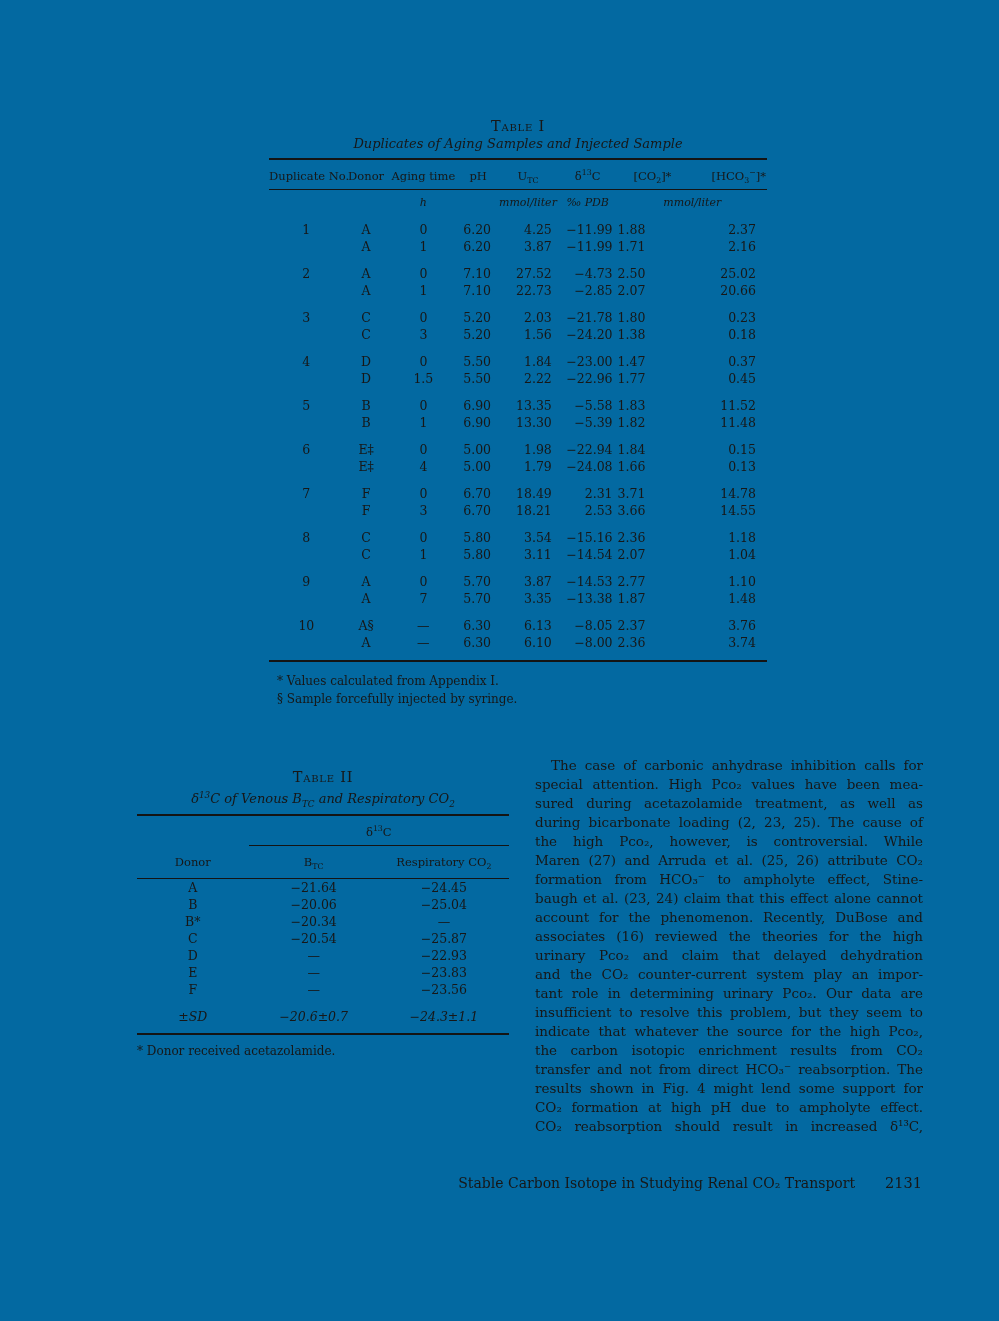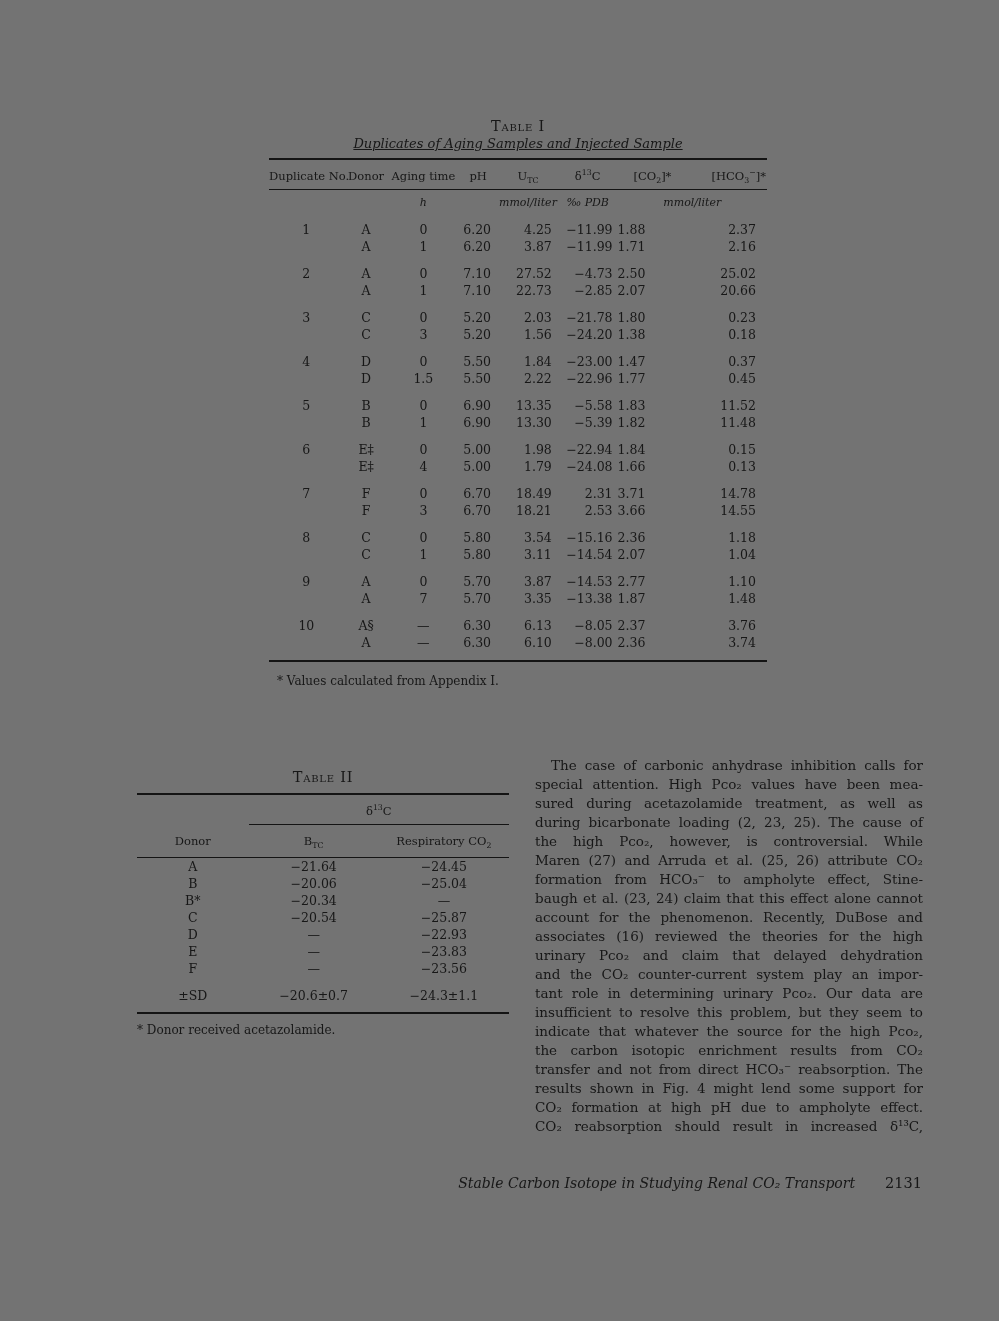--- a/index.html
+++ b/index.html
@@ -3,26 +3,26 @@
 <meta charset="utf-8">
 <style>
   * { margin:0; padding:0; box-sizing:border-box; }
   html,body { background:#ffffff; }
   body {
     width:999px; height:1321px; position:relative;
     font-family:"DejaVu Serif","Liberation Serif",serif;
     color:#171717;
   }
   sub, sup { line-height:0; font-size:68%; }
-  .page { position:absolute; inset:0; background:#737373; }
+  .page { position:absolute; inset:0; background:#0369a1; }
 
   
   .table1-wrap { position:absolute; left:269px; top:118px; width:498px; }
   .tbl-title { text-align:center; font-variant:small-caps; font-size:14.5px; letter-spacing:0.8px; }
-  .tbl-subtitle { text-align:center; font-style:italic; font-size:13px; margin-top:2px;text-decoration:underline; }
+  .tbl-subtitle { text-align:center; font-style:italic; font-size:13px; margin-top:2px; }
   table { border-collapse:collapse; table-layout:fixed; }
   .t1 { width:100%; margin-top:7px; border-top:2.5px solid #141414; border-bottom:2px solid #141414; }
   .t1 th { font-weight:normal; font-size:11.5px; white-space:nowrap; padding:9px 0 6px; border-bottom:1.7px solid #141414; }
   .t1 tr.units th { font-style:italic; font-size:11px; border-bottom:none; padding:6px 0 13px; }
   .t1 td { font-size:12.5px; line-height:16.5px; white-space:nowrap; }
   .t1 tbody tr.grp td { padding-top:11px; }
   .t1 tbody tr:last-child td { padding-bottom:9px; }
   .t1 th.c1, .t1 td:nth-child(1) { text-align:center; }
   .t1 th.c2, .t1 td:nth-child(2) { text-align:center; }
   .t1 th.c3, .t1 td:nth-child(3) { text-align:center; }
@@ -44,27 +44,27 @@
 
   
   .table2-wrap { margin-top:12px; text-align:initial; text-align-last:auto; }
   .table2-wrap .tbl-title, .table2-wrap .tbl-subtitle { width:372px; }
   .t2 { width:372px; margin-top:6px; border-top:2.3px solid #141414; border-bottom:2px solid #141414; }
   .t2 th { font-weight:normal; font-size:11.5px; white-space:nowrap; }
   .t2 tr.spanner th.span2 { padding:7px 0 3px; border-bottom:1.3px solid #141414; text-align:center; }
   .t2 tr.heads th { padding:7px 0 6px; border-bottom:1.7px solid #141414; text-align:center; }
   .t2 tr.units2 th { font-style:italic; font-size:10.5px; border-bottom:none; padding:7px 0 12px; text-align:center; }
   .t2 td { font-size:12.5px; line-height:17px; text-align:center; white-space:nowrap; }
-  .t2 tbody.sd td { padding:10px 0 8px; }
+  .t2 tbody.sd td { padding:10px 0 8px;font-style:italic; }
   .fn2 { margin-top:8px; font-size:12px; line-height:17px; text-align:left; text-align-last:auto; }
 
   
   .footer { position:absolute; left:137px; top:1175px; width:785px;
             display:flex; justify-content:flex-end; align-items:baseline; gap:30px; }
-  .footer .running { font-style:italic; font-size:14px; }
+  .footer .running { font-size:14px; }
   .footer .pageno { font-size:14.5px; }
 </style>
 </head>
 <body>
 
 <div class="page">
 
   <section class="table1-wrap">
     <div class="tbl-title">Table I</div>
     <div class="tbl-subtitle">Duplicates of Aging Samples and Injected Sample</div>
@@ -298,27 +298,29 @@
             <td>6.30</td>
             <td>6.10</td>
             <td>−8.00</td>
             <td>2.36</td>
             <td>3.74</td>
           </tr>
         </tbody>
     </table>
     <div class="footnotes">
       <div>* Values calculated from Appendix I.</div>
+      <div>§ Sample forcefully injected by syringe.</div>
     </div>
   </section>
 
   <section class="col col-left">
 
     <div class="table2-wrap">
       <div class="tbl-title">Table II</div>
+      <div class="tbl-subtitle">δ<sup>13</sup>C of Venous B<sub>TC</sub> and Respiratory CO<sub>2</sub></div>
       <table class="t2">
         <colgroup>
           <col style="width:30%">
             <col style="width:35%">
             <col style="width:35%">
         </colgroup>
         <thead>
           <tr class="spanner">
             <th></th>
             <th class="span2" colspan="2">δ<sup>13</sup>C</th>

